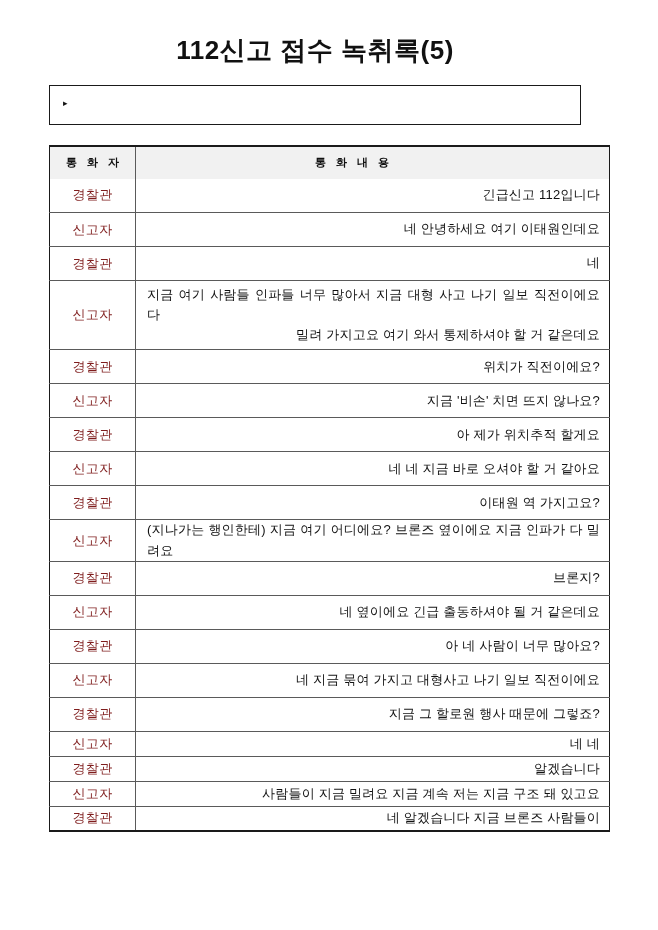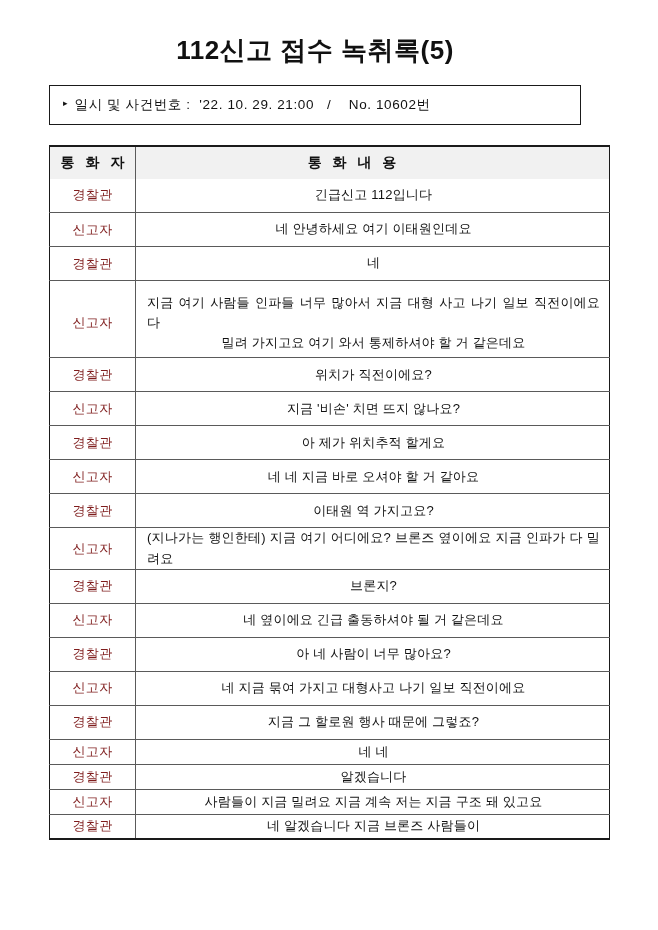--- a/index.html
+++ b/index.html
@@ -80,21 +80,21 @@
     box-sizing: border-box;
   }
   .transcript tr:last-child th,
   .transcript tr:last-child td {
     border-bottom: none;
   }
 
   th.head-speaker,
   th.head-content {
     background: #f1f1f1;
-    font-size: 14px;
+    font-size: 11px;
     font-weight: bold;
     height: 33px;
     letter-spacing: 3.5px;
     text-indent: 3.5px;
     text-align: center;
     border-bottom: 1.6px solid #1a1a1a;
     color: #111111;
   }
   th.head-speaker {
     border-right: 1.2px solid #5a5a5a;
@@ -118,37 +118,36 @@
   }
   td.content .line {
     line-height: 1.55;
   }
   
   td.content .line.justify {
     text-align: justify;
     text-align-last: justify;
   }
   td.content .line.plain {
-    text-align: center;
+    text-align: right;
   }
 
   tr.tall td { height: 34px; }
-  tr.tall-2 td { height: 48px; padding-top: 12px; padding-bottom: 4px; }
+  tr.tall-2 td { height: 48px; padding-top: 4px; padding-bottom: 4px; }
   tr.compact td { height: 25px; }
 </style>
 </head>
 <body>
 
 <div class="page">
 
   <h1 class="doc-title">112신고 접수 녹취록(5)</h1>
 
   <div class="subtitle-box">
     <span class="bullet-icon">▸</span>
-    <span class="subtitle-text">일시 및 사건번호 :  '22. 10. 29. 21:00   /    No. 10602번</span>
   </div>
 
   <table class="transcript">
     <colgroup>
       <col class="c-speaker">
       <col class="c-content">
     </colgroup>
     <thead>
       <tr>
         <th class="head-speaker">통 화 자</th>

